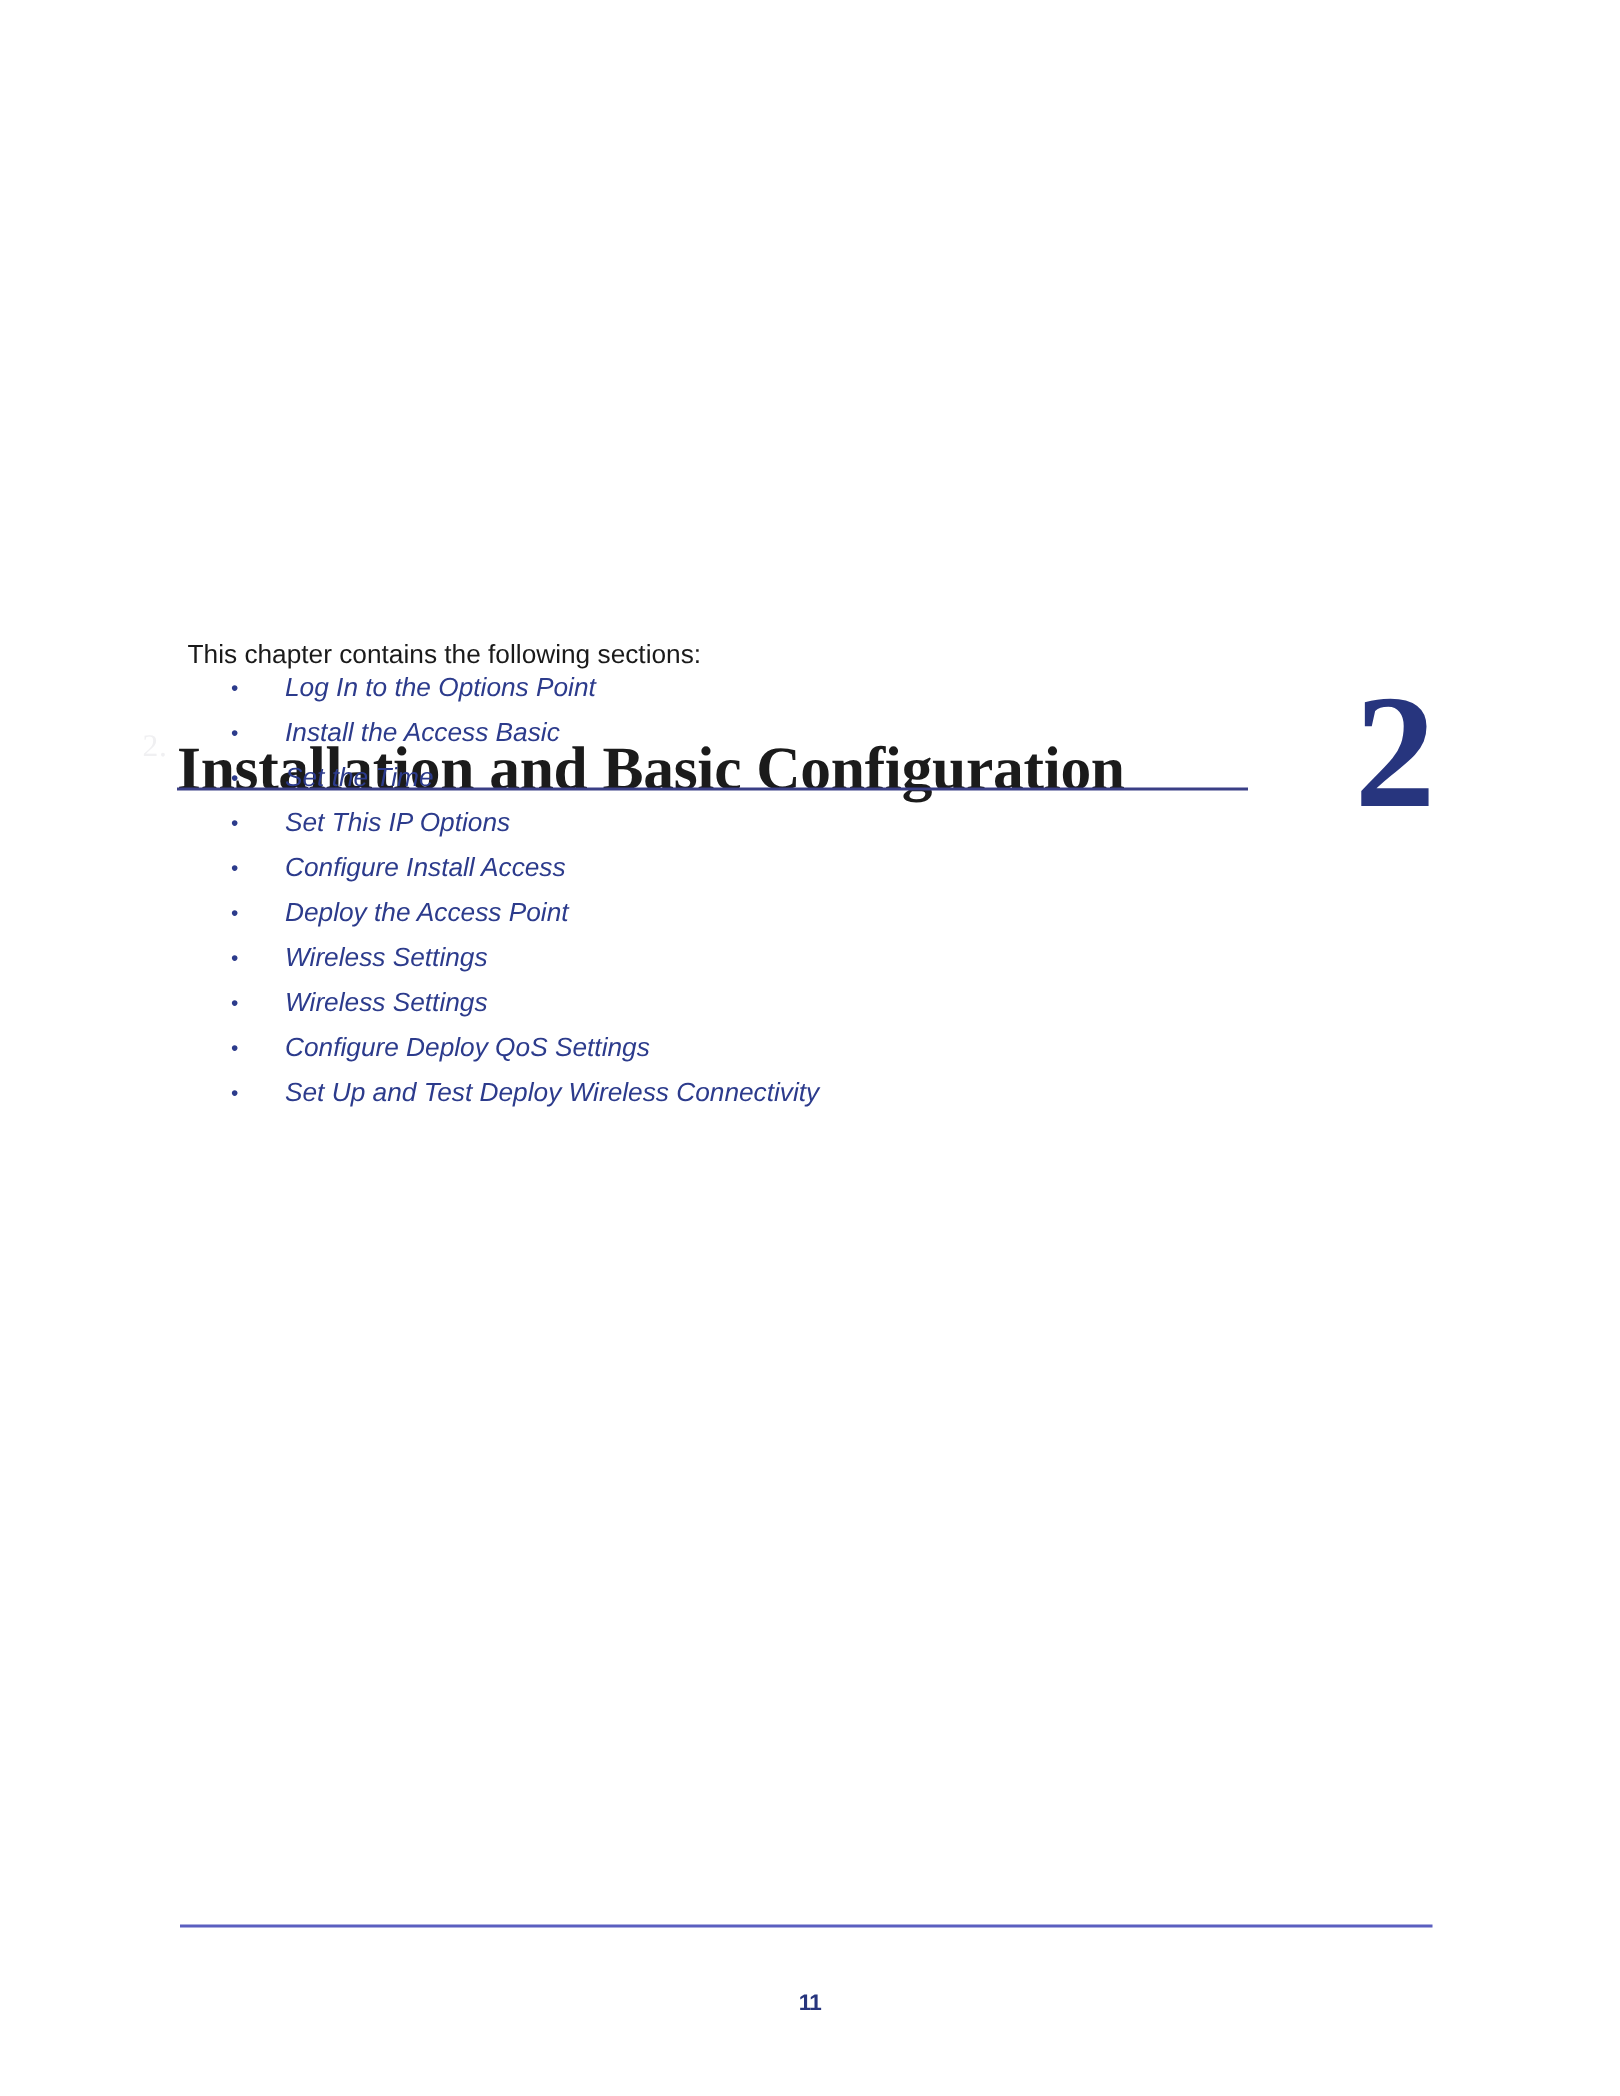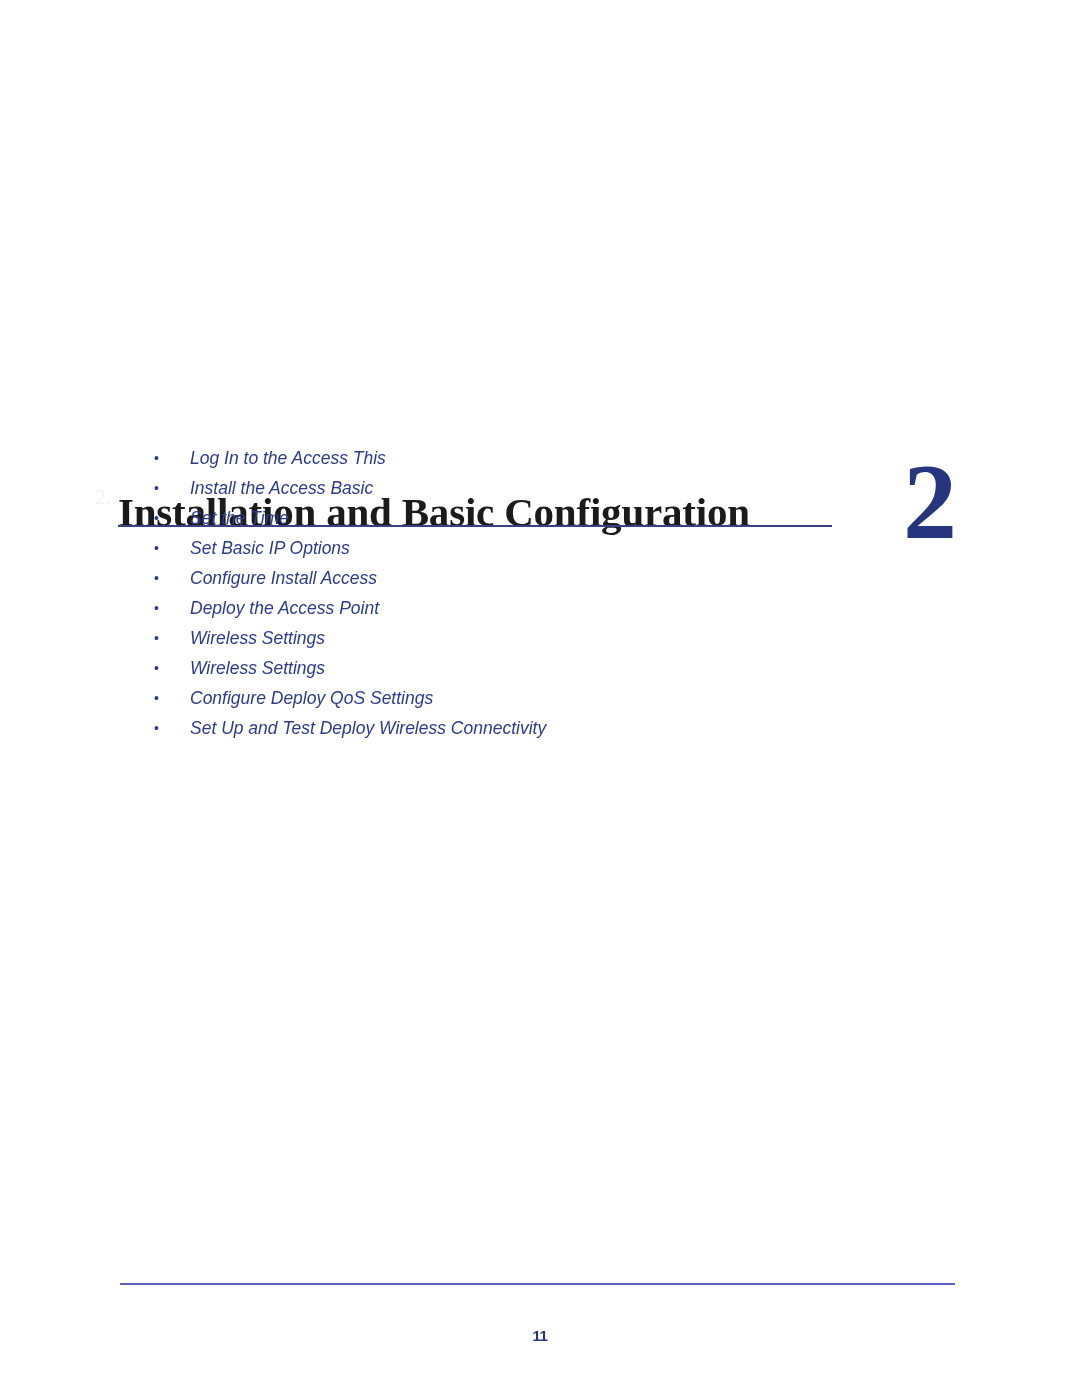--- a/index.html
+++ b/index.html
@@ -143,26 +143,27 @@
   <div class="chapter-header">
     <div class="ghost-mark">2.</div>
 
     <h1 class="chapter-title">Installation and Basic Configuration</h1>
 
     <div class="title-rule"></div>
 
     <div class="chapter-number">2</div>
   </div>
 
+  <p class="intro">This chapter contains the following sections:</p>
 
   <ul class="section-list" id="section-list">
-      <li><span class="bullet-dot">•</span><span class="item-text">Log In to the Access This</span></li>
+      <li><span class="bullet-dot">•</span><span class="item-text">Log In to the Options Point</span></li>
       <li><span class="bullet-dot">•</span><span class="item-text">Install the Access Basic</span></li>
       <li><span class="bullet-dot">•</span><span class="item-text">Set the Time</span></li>
-      <li><span class="bullet-dot">•</span><span class="item-text">Set Basic IP Options</span></li>
+      <li><span class="bullet-dot">•</span><span class="item-text">Set This IP Options</span></li>
       <li><span class="bullet-dot">•</span><span class="item-text">Configure Install Access</span></li>
       <li><span class="bullet-dot">•</span><span class="item-text">Deploy the Access Point</span></li>
       <li><span class="bullet-dot">•</span><span class="item-text">Wireless Settings</span></li>
       <li><span class="bullet-dot">•</span><span class="item-text">Wireless Settings</span></li>
       <li><span class="bullet-dot">•</span><span class="item-text">Configure Deploy QoS Settings</span></li>
       <li><span class="bullet-dot">•</span><span class="item-text">Set Up and Test Deploy Wireless Connectivity</span></li>
     </ul>
 
   <div class="footer-rule"></div>
 

